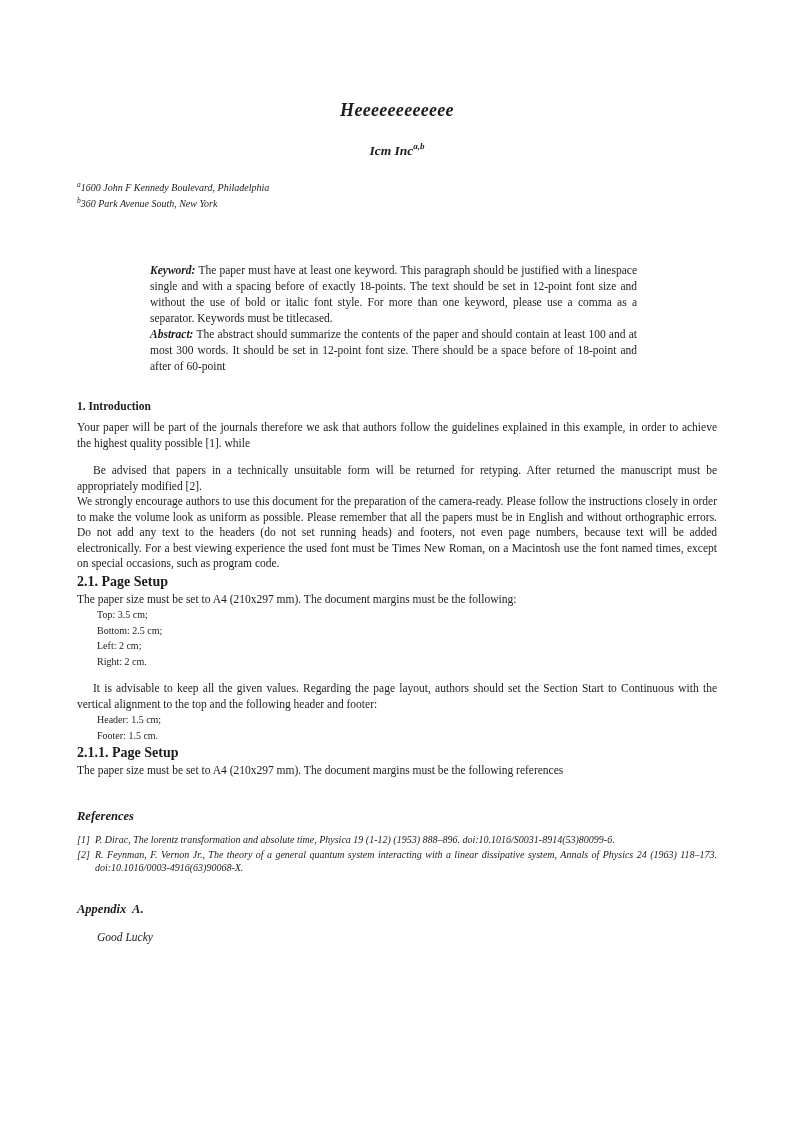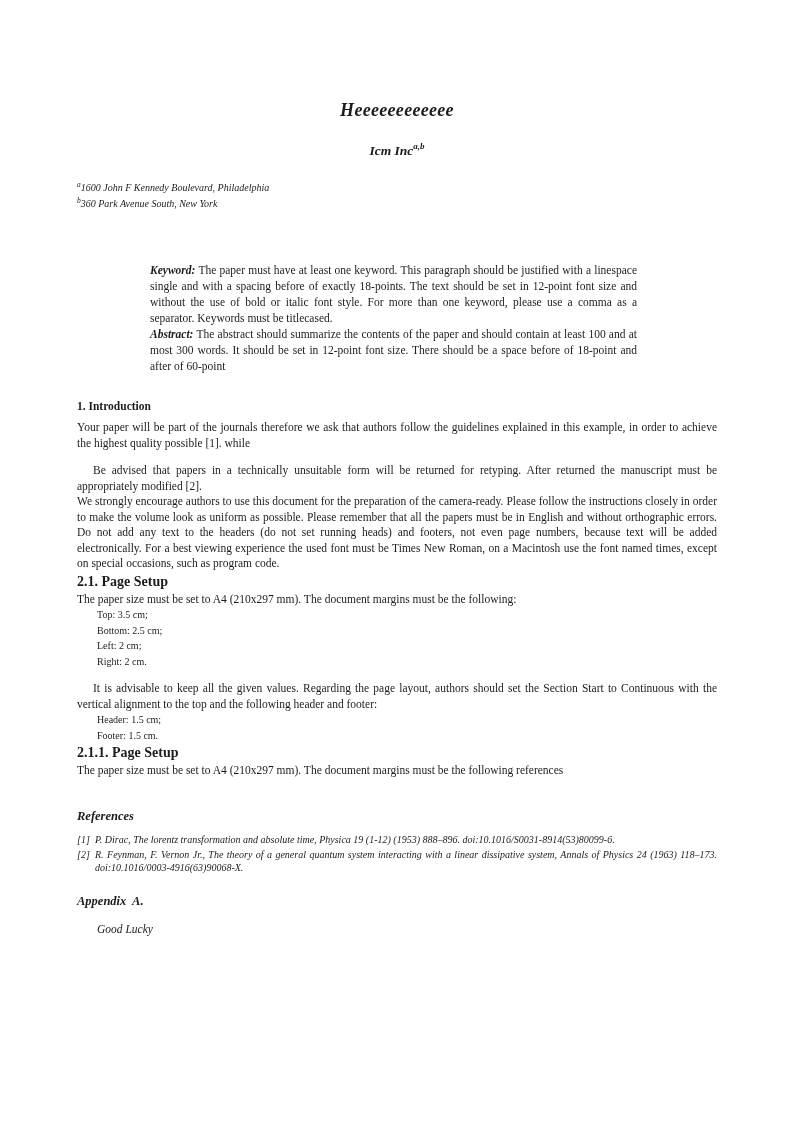--- a/index.html
+++ b/index.html
@@ -103,21 +103,21 @@
   .ref-label {
     flex: 0 0 18px;
   }
   .ref-text {
     flex: 1;
     text-align: justify;
   }
 
   
   .appendix-heading {
-    margin: 20px 0 0 0;
+    margin: 28px 0 0 0;
     font-size: 12.5px;
     font-weight: bold;
     font-style: italic;
     white-space: pre-wrap;
   }
   .appendix-text {
     margin: 14px 0 0 20px;
     font-size: 11.5px;
     font-style: italic;
   }

